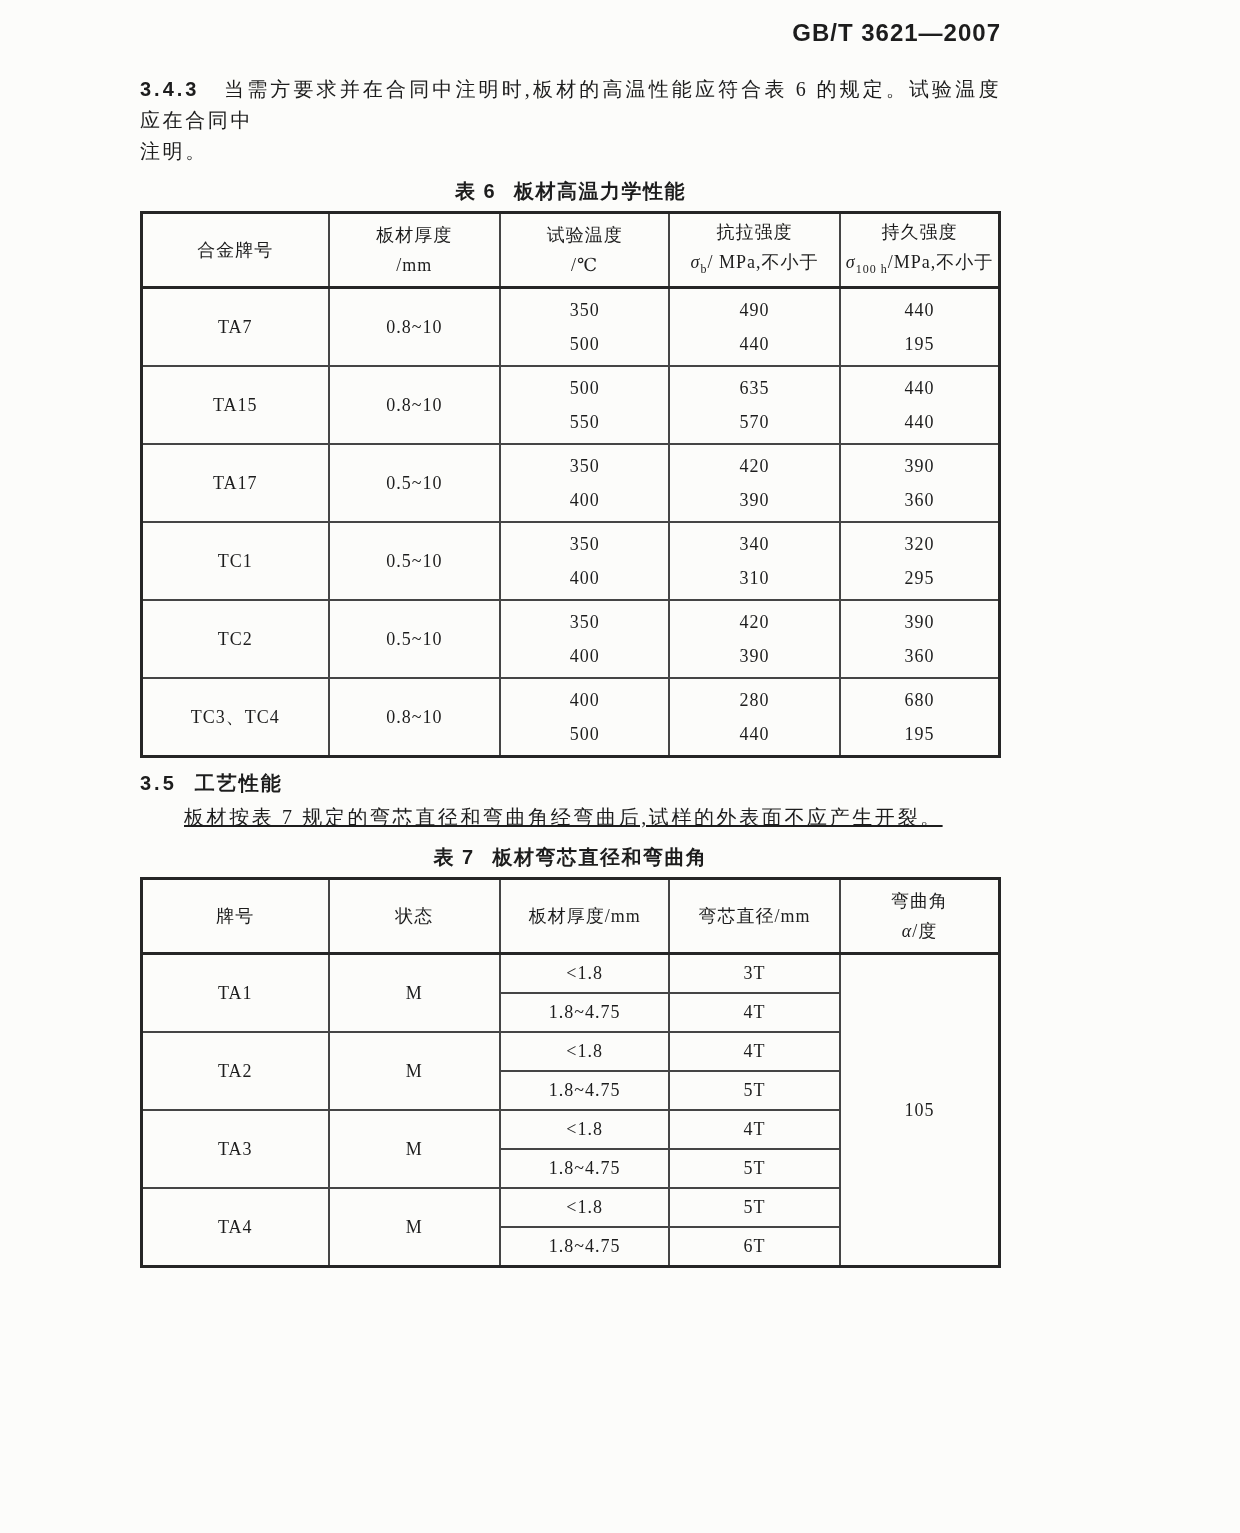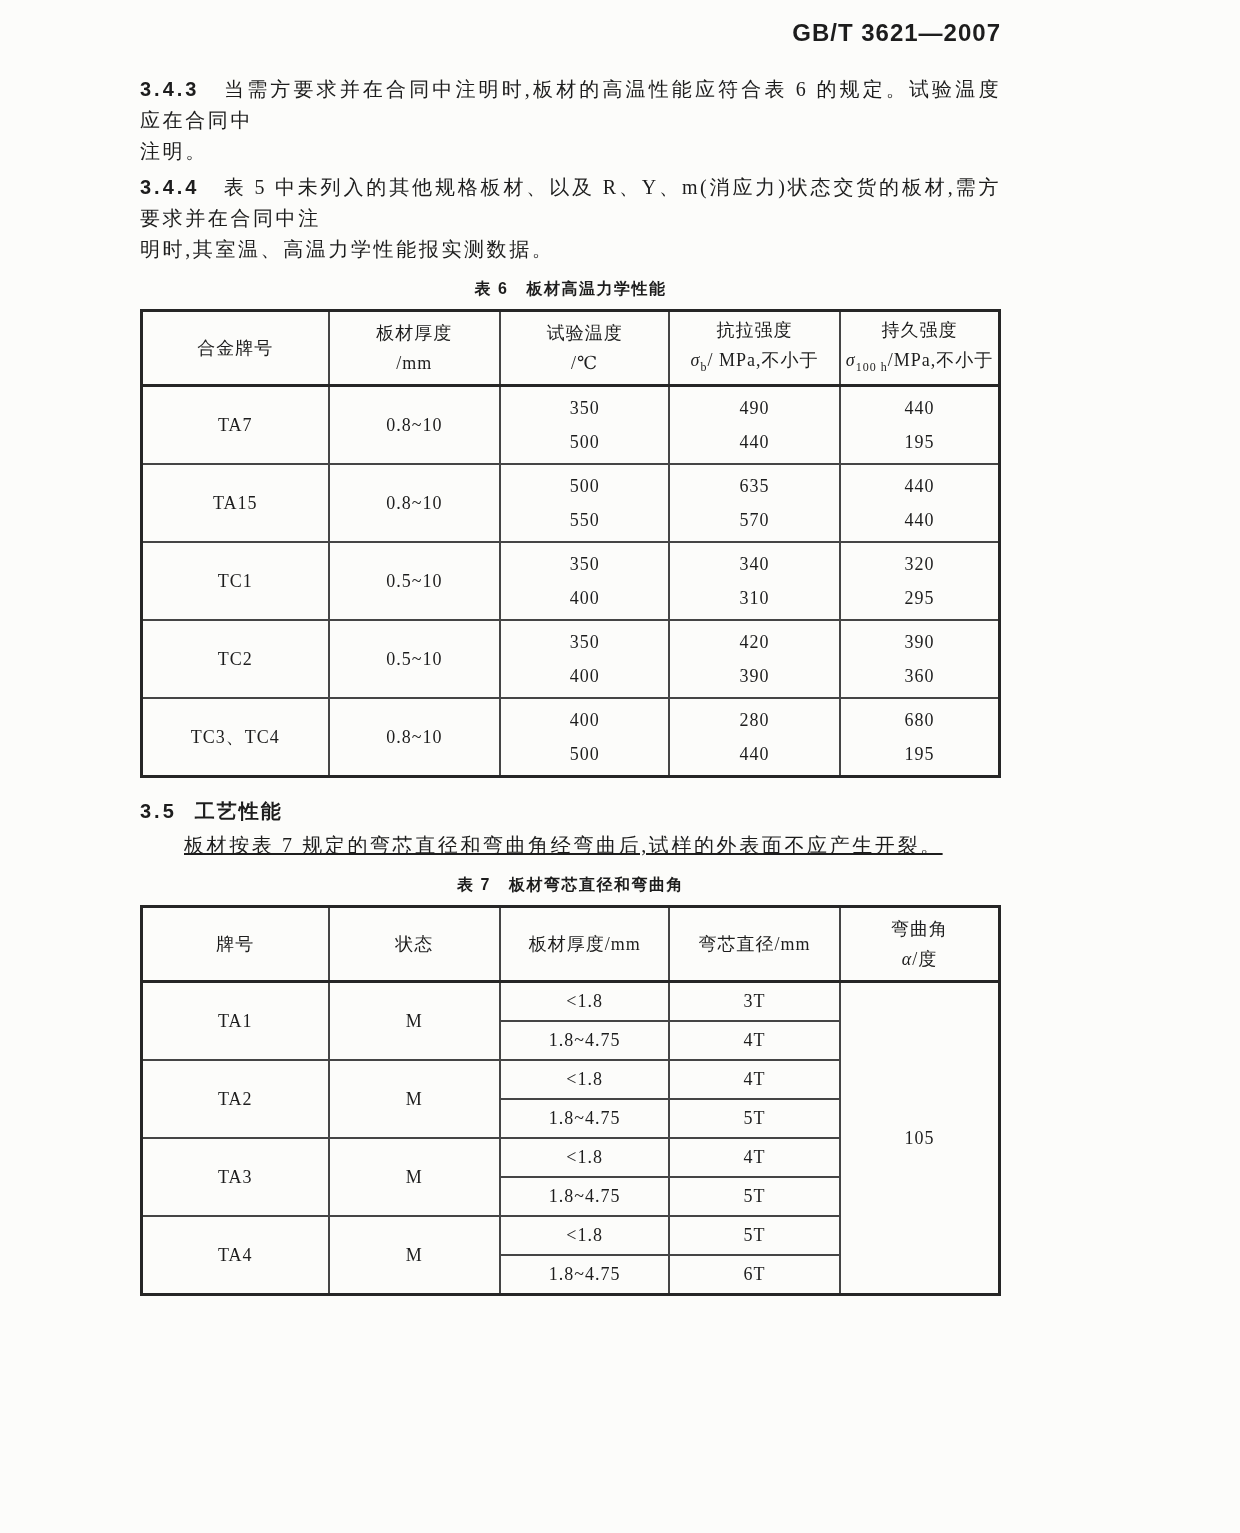--- a/index.html
+++ b/index.html
@@ -40,21 +40,21 @@
     letter-spacing: 3px;
     margin-right: 24px;
   }
 
   
   .tbl-caption {
     margin-top: 10px;
     text-align: center;
     font-family: "Liberation Sans", "DejaVu Sans", sans-serif;
     font-weight: bold;
-    font-size: 16px;
+    font-size: 20px;
     line-height: 28px;
     letter-spacing: 1.5px;
   }
   .tbl-caption .cap-label { margin-right: 18px; }
 
   
   table.tbl {
     margin-top: 6px;
     width: 100%;
     border-collapse: collapse;
@@ -80,21 +80,21 @@
 
   tr.row-double td { height: 76px; }
   tr.row-single td { height: 38px; }
   .stk div { line-height: 34px; }
 
   
   tr.sub td { height: 37px; }
 
   
   .sec-head {
-    margin-top: 20px;
+    margin-top: 12px;
     font-family: "Liberation Sans", "DejaVu Sans", sans-serif;
     font-weight: bold;
     font-size: 20px;
     line-height: 26px;
     letter-spacing: 2px;
   }
   .sec-head .cnum { margin-right: 18px; }
   .sec-body { margin-top: 6px; text-decoration: underline; }
   .sec-body .pline { text-indent: 44px; }
 </style>
@@ -103,24 +103,20 @@
 
 <div class="page">
   <div class="content">
 
     <div class="std-head">GB/T 3621—2007</div>
 
     <div class="paras">
       <div class="para">
         <div class="pline"><span class="cnum">3.4.3</span><span>当需方要求并在合同中注明时,板材的高温性能应符合表 6 的规定。试验温度应在合同中</span></div>
         <div class="pline">注明。</div>
-      </div>
-      <div class="para">
-        <div class="pline"><span class="cnum">3.4.4</span><span>表 5 中未列入的其他规格板材、以及 R、Y、m(消应力)状态交货的板材,需方要求并在合同中注</span></div>
-        <div class="pline">明时,其室温、高温力学性能报实测数据。</div>
       </div>
     </div>
 
     <div class="tbl-caption">
       <span class="cap-label">表 6</span><span>板材高温力学性能</span>
     </div>
 
     <table class="tbl">
       <colgroup>
         <col style="width:21.8%">
@@ -191,20 +187,42 @@
               </div>
             </td>
           <td>
               <div class="stk">
                 <div>440</div>
                 <div>440</div>
               </div>
             </td>
         </tr>
         <tr class="row-double">
+          <td>TA17</td>
+          <td>0.5~10</td>
+          <td>
+              <div class="stk">
+                <div>350</div>
+                <div>400</div>
+              </div>
+            </td>
+          <td>
+              <div class="stk">
+                <div>420</div>
+                <div>390</div>
+              </div>
+            </td>
+          <td>
+              <div class="stk">
+                <div>390</div>
+                <div>360</div>
+              </div>
+            </td>
+        </tr>
+        <tr class="row-double">
           <td>TC1</td>
           <td>0.5~10</td>
           <td>
               <div class="stk">
                 <div>350</div>
                 <div>400</div>
               </div>
             </td>
           <td>
               <div class="stk">

